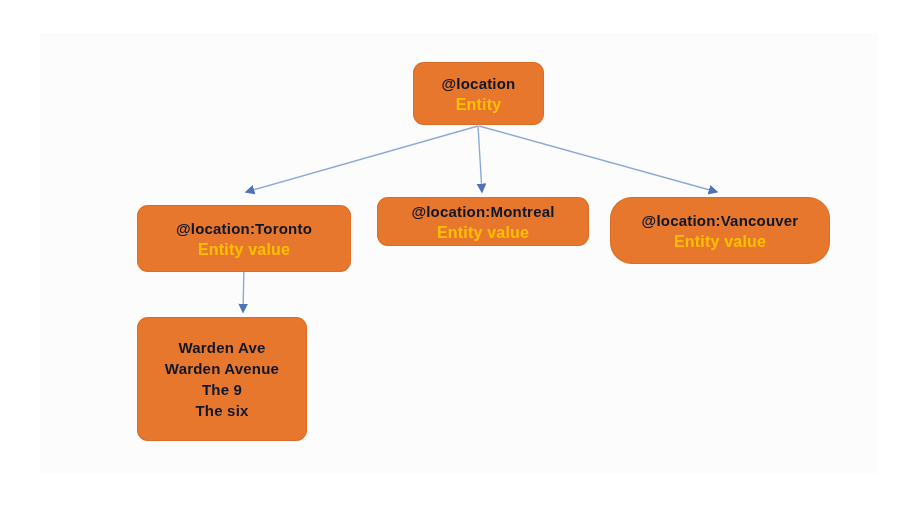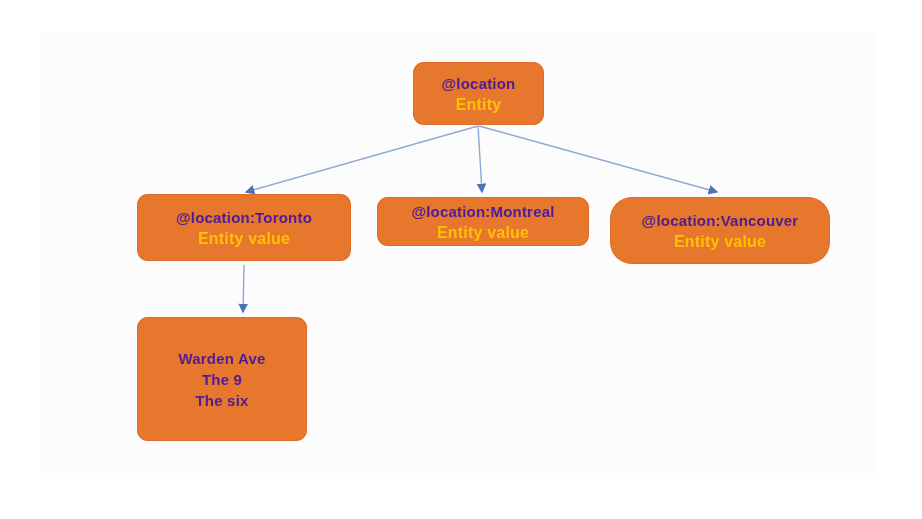--- a/index.html
+++ b/index.html
@@ -36,35 +36,35 @@
     background: #e8772e;
     border-radius: 11px;
     display: flex;
     flex-direction: column;
     justify-content: center;
     align-items: center;
     text-align: center;
     box-shadow: 0 0 0 1px rgba(200,90,20,0.35) inset;
   }
   .node-line {
-    color: #4c1d95;
+    color: #0f172a;
     font-size: 15px;
     font-weight: 700;
     line-height: 21px;
     letter-spacing: 0.2px;
   }
   .node-sub {
     color: #ffc000;
     font-size: 16px;
     font-weight: 700;
     line-height: 21px;
     letter-spacing: 0.2px;
   }
   .node-entity    { left: 413px; top: 62px;  width: 131px; height: 63px; }
-  .node-toronto   { left: 137px; top: 194px; width: 214px; height: 67px; }
+  .node-toronto   { left: 137px; top: 205px; width: 214px; height: 67px; }
   .node-montreal  { left: 377px; top: 197px; width: 212px; height: 49px; }
   .node-vancouver { left: 610px; top: 197px; width: 220px; height: 67px; border-radius: 22px; }
   .node-synonyms  { left: 137px; top: 317px; width: 170px; height: 124px; }
 </style>
 </head>
 <body>
 
 <div class="stage">
 
   <div class="slide-canvas"></div>
@@ -96,17 +96,18 @@
     <div class="node-sub">Entity value</div>
   </div>
 
   <div class="node node-vancouver">
     <div class="node-line">@location:Vancouver</div>
     <div class="node-sub">Entity value</div>
   </div>
 
   <div class="node node-synonyms">
     <div class="node-line">Warden Ave</div>
+    <div class="node-line">Warden Avenue</div>
     <div class="node-line">The 9</div>
     <div class="node-line">The six</div>
   </div>
 
 </div>
 
 </body></html>

